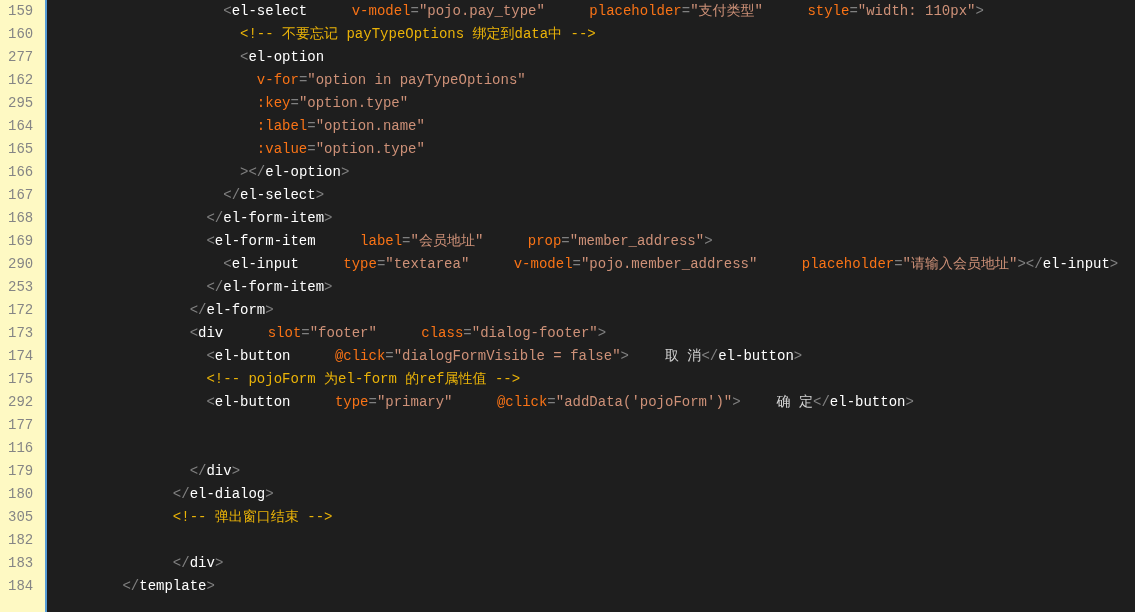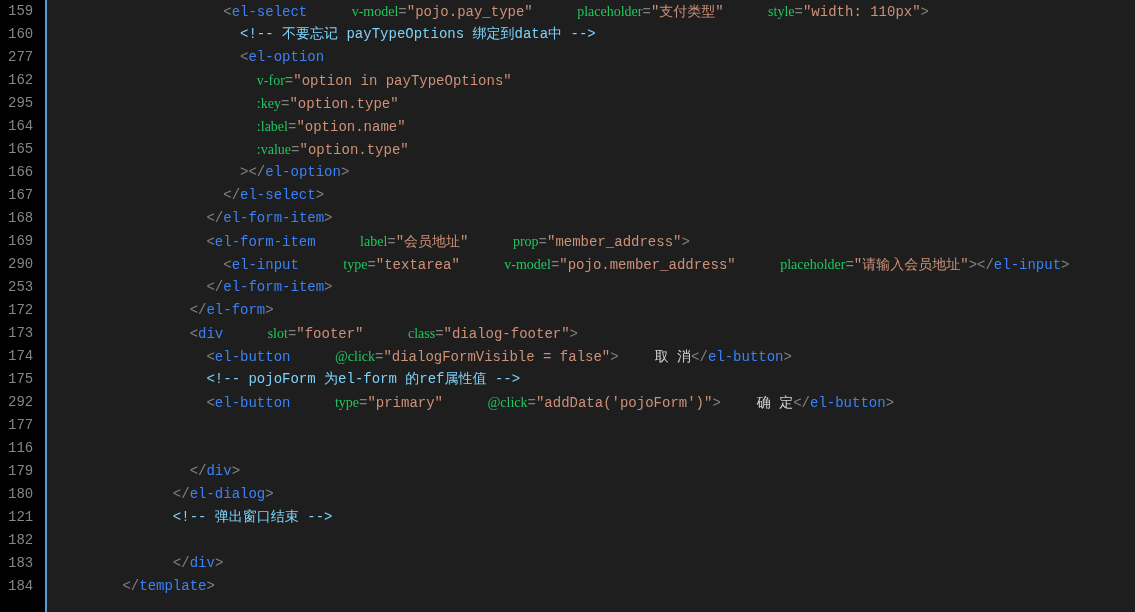--- a/index.html
+++ b/index.html
@@ -11,41 +11,41 @@
     color: #d4d4d4;
     overflow: hidden;
     width: 1135px;
     height: 612px;
   }
   .editor {
     display: flex;
     height: 100%;
   }
   .gutter {
-    background: #000000;
+    background: #fef9c3;
     color: #858585;
     text-align: center;
     padding: 0 12px 12px 8px;
     user-select: none;
     border-right: 2px solid #569cd6;
     min-width: 44px;
   }
   .gutter .ln { height: 23px; }
   .code {
     flex: 1;
     padding-left: 8px;
     white-space: pre;
     overflow: hidden;
   }
   .code .line { height: 23px; }
   .p  { color: #808080; }   
-  .tg { color: #3b82f6; }   
-  .an { color: #22c55e; font-family: Liberation Serif, serif; }   
+  .tg { color: #ffffff; }   
+  .an { color: #f97316; }   
   .av { color: #ce9178; }   
-  .cm { color: #7dd3fc; }   
+  .cm { color: #eab308; }   
   .tx { color: #d4d4d4; margin-left: 36px; }   
 </style>
 </head>
 <body>
 
 <div class="editor">
   <div class="gutter" id="gutter">
       <div class="ln">159</div>
       <div class="ln">160</div>
       <div class="ln">277</div>
@@ -61,19 +61,19 @@
       <div class="ln">253</div>
       <div class="ln">172</div>
       <div class="ln">173</div>
       <div class="ln">174</div>
       <div class="ln">175</div>
       <div class="ln">292</div>
       <div class="ln">177</div>
       <div class="ln">116</div>
       <div class="ln">179</div>
       <div class="ln">180</div>
-      <div class="ln">121</div>
+      <div class="ln">305</div>
       <div class="ln">182</div>
       <div class="ln">183</div>
       <div class="ln">184</div>
     </div>
   <div class="code" id="code"><div class="line">                    <span class="p">&lt;</span><span class="tg">el-select</span><span class="tx"> </span><span class="an">v-model</span><span class="p">=</span><span class="av">"pojo.pay_type"</span><span class="tx"> </span><span class="an">placeholder</span><span class="p">=</span><span class="av">"支付类型"</span><span class="tx"> </span><span class="an">style</span><span class="p">=</span><span class="av">"width: 110px"</span><span class="p">&gt;</span></div><div class="line">                      <span class="cm">&lt;!-- 不要忘记 payTypeOptions 绑定到data中 --&gt;</span></div><div class="line">                      <span class="p">&lt;</span><span class="tg">el-option</span></div><div class="line">                        <span class="an">v-for</span><span class="p">=</span><span class="av">"option in payTypeOptions"</span></div><div class="line">                        <span class="an">:key</span><span class="p">=</span><span class="av">"option.type"</span></div><div class="line">                        <span class="an">:label</span><span class="p">=</span><span class="av">"option.name"</span></div><div class="line">                        <span class="an">:value</span><span class="p">=</span><span class="av">"option.type"</span></div><div class="line">                      <span class="p">&gt;&lt;/</span><span class="tg">el-option</span><span class="p">&gt;</span></div><div class="line">                    <span class="p">&lt;/</span><span class="tg">el-select</span><span class="p">&gt;</span></div><div class="line">                  <span class="p">&lt;/</span><span class="tg">el-form-item</span><span class="p">&gt;</span></div><div class="line">                  <span class="p">&lt;</span><span class="tg">el-form-item</span><span class="tx"> </span><span class="an">label</span><span class="p">=</span><span class="av">"会员地址"</span><span class="tx"> </span><span class="an">prop</span><span class="p">=</span><span class="av">"member_address"</span><span class="p">&gt;</span></div><div class="line">                    <span class="p">&lt;</span><span class="tg">el-input</span><span class="tx"> </span><span class="an">type</span><span class="p">=</span><span class="av">"textarea"</span><span class="tx"> </span><span class="an">v-model</span><span class="p">=</span><span class="av">"pojo.member_address"</span><span class="tx"> </span><span class="an">placeholder</span><span class="p">=</span><span class="av">"请输入会员地址"</span><span class="p">&gt;&lt;/</span><span class="tg">el-input</span><span class="p">&gt;</span></div><div class="line">                  <span class="p">&lt;/</span><span class="tg">el-form-item</span><span class="p">&gt;</span></div><div class="line">                <span class="p">&lt;/</span><span class="tg">el-form</span><span class="p">&gt;</span></div><div class="line">                <span class="p">&lt;</span><span class="tg">div</span><span class="tx"> </span><span class="an">slot</span><span class="p">=</span><span class="av">"footer"</span><span class="tx"> </span><span class="an">class</span><span class="p">=</span><span class="av">"dialog-footer"</span><span class="p">&gt;</span></div><div class="line">                  <span class="p">&lt;</span><span class="tg">el-button</span><span class="tx"> </span><span class="an">@click</span><span class="p">=</span><span class="av">"dialogFormVisible = false"</span><span class="p">&gt;</span><span class="tx">取 消</span><span class="p">&lt;/</span><span class="tg">el-button</span><span class="p">&gt;</span></div><div class="line">                  <span class="cm">&lt;!-- pojoForm 为el-form 的ref属性值 --&gt;</span></div><div class="line">                  <span class="p">&lt;</span><span class="tg">el-button</span><span class="tx"> </span><span class="an">type</span><span class="p">=</span><span class="av">"primary"</span><span class="tx"> </span><span class="an">@click</span><span class="p">=</span><span class="av">"addData('pojoForm')"</span><span class="p">&gt;</span><span class="tx">确 定</span><span class="p">&lt;/</span><span class="tg">el-button</span><span class="p">&gt;</span></div><div class="line"></div><div class="line"></div><div class="line">                <span class="p">&lt;/</span><span class="tg">div</span><span class="p">&gt;</span></div><div class="line">              <span class="p">&lt;/</span><span class="tg">el-dialog</span><span class="p">&gt;</span></div><div class="line">              <span class="cm">&lt;!-- 弹出窗口结束 --&gt;</span></div><div class="line"></div><div class="line">              <span class="p">&lt;/</span><span class="tg">div</span><span class="p">&gt;</span></div><div class="line">        <span class="p">&lt;/</span><span class="tg">template</span><span class="p">&gt;</span></div></div>
 </div>
 
 </body></html>

